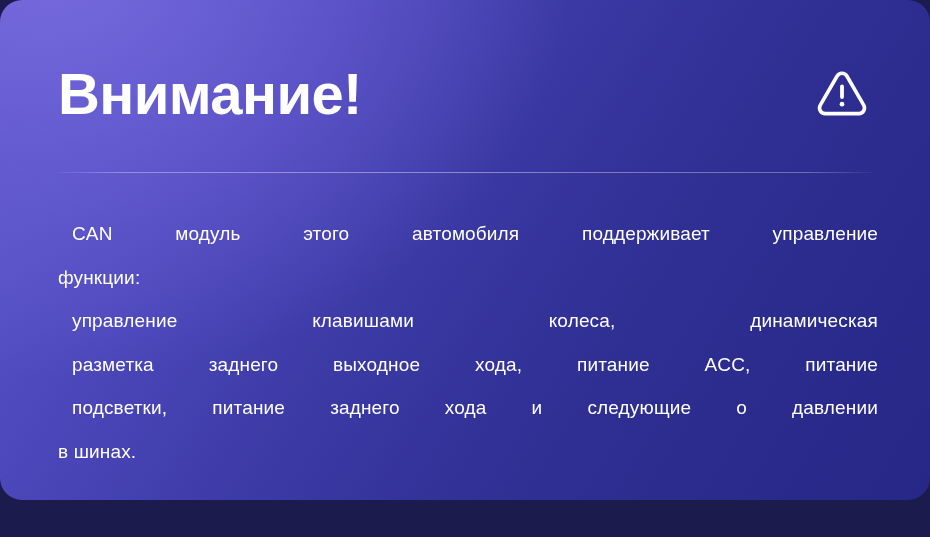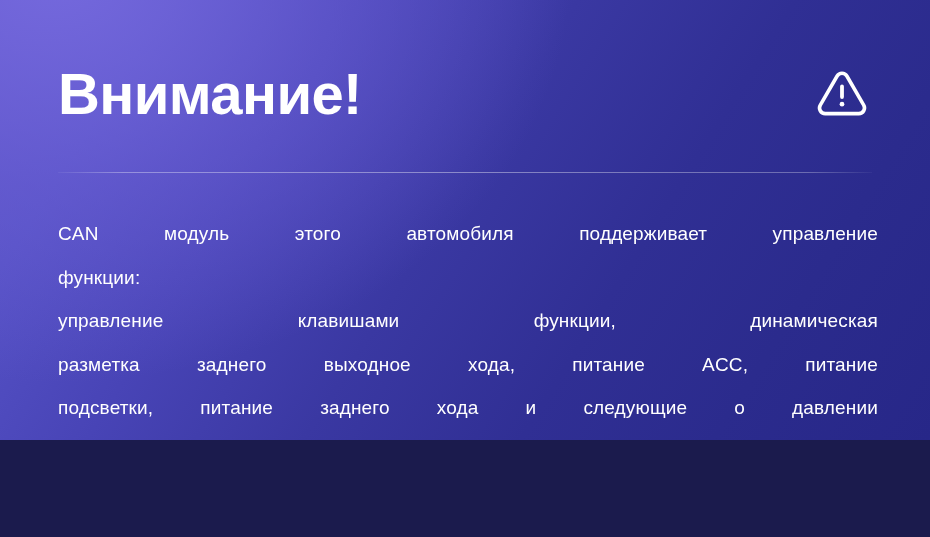--- a/index.html
+++ b/index.html
@@ -8,35 +8,36 @@
     padding: 0;
     background: #1b1b4d;
   }
   body {
     font-family: "Liberation Sans", sans-serif;
   }
 
   .banner {
     position: relative;
     width: 930px;
-    height: 440px;
+    height: 500px;
     overflow: hidden;
     box-sizing: border-box;
     
     background-color: #3a36a0;
     background-image:
       radial-gradient(ellipse 780px 620px at 6% -6%, rgba(118,106,222,0.95) 0%, rgba(108,96,214,0.55) 34%, rgba(90,80,200,0.0) 66%),
       linear-gradient(122deg,
         #5d55c8 0%,
         #5450c4 14%,
         #4844b6 30%,
         #3a38a2 48%,
         #302f94 66%,
         #2b2b8d 82%,
         #272788 100%);
+    border-radius: 22px;
   }
 
   
   .header {
     position: absolute;
     left: 58px;
     top: 54px;
     width: 814px;
     height: 80px;
     display: flex;
@@ -97,20 +98,21 @@
   }
 
   
   .copy-line.justify {
     display: flex;
     justify-content: space-between;
     white-space: normal;
   }
   .copy-line.justify > span {
     white-space: pre;
+    margin-left: 14px;
   }
 </style>
 </head>
 <body>
 
 <div class="banner">
 
   <div class="header">
     <h1 class="title">Внимание!</h1>
 
@@ -131,21 +133,21 @@
         <span>модуль</span>
         <span>этого</span>
         <span>автомобиля</span>
         <span>поддерживает</span>
         <span>управление</span>
       </div>
       <div class="copy-line">функции:</div>
       <div class="copy-line justify">
         <span>управление</span>
         <span>клавишами</span>
-        <span>функции,</span>
+        <span>колеса,</span>
         <span>динамическая</span>
       </div>
       <div class="copy-line justify">
         <span>разметка</span>
         <span>заднего</span>
         <span>выходное</span>
         <span>хода,</span>
         <span>питание</span>
         <span>ACC,</span>
         <span>питание</span>

